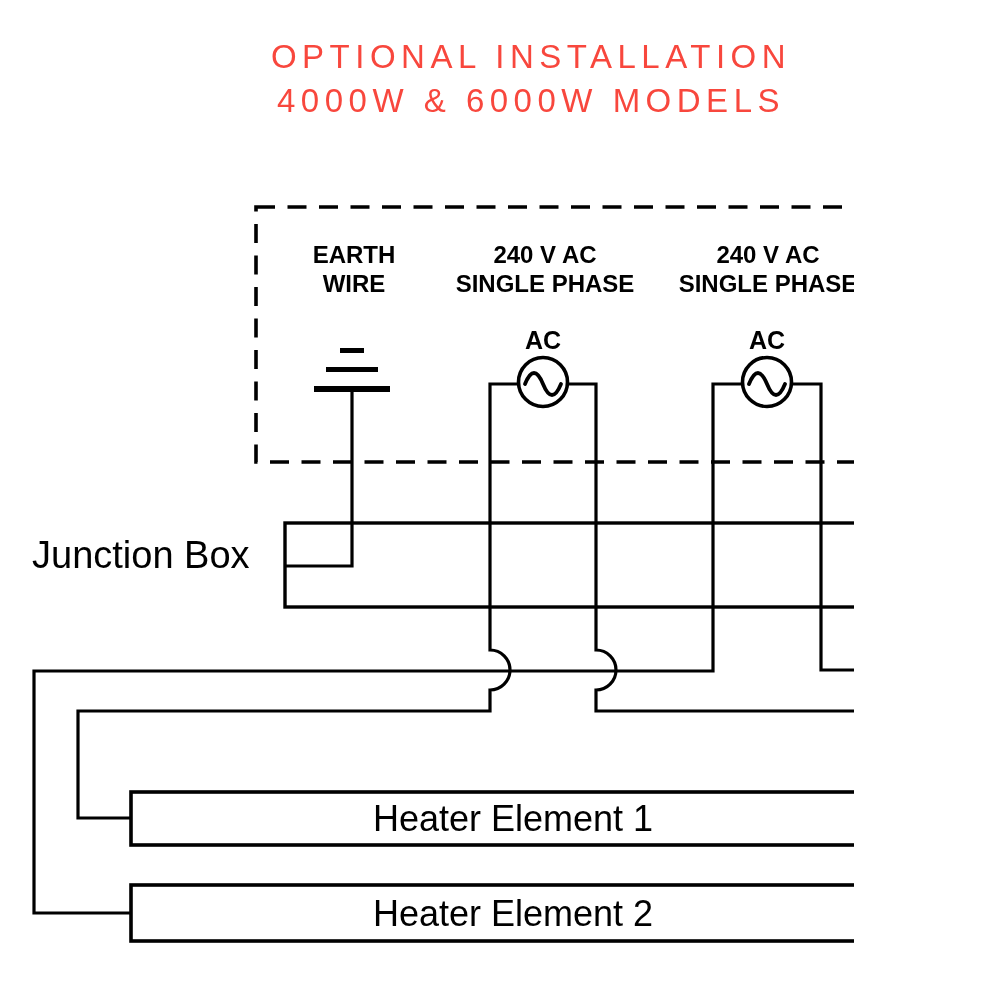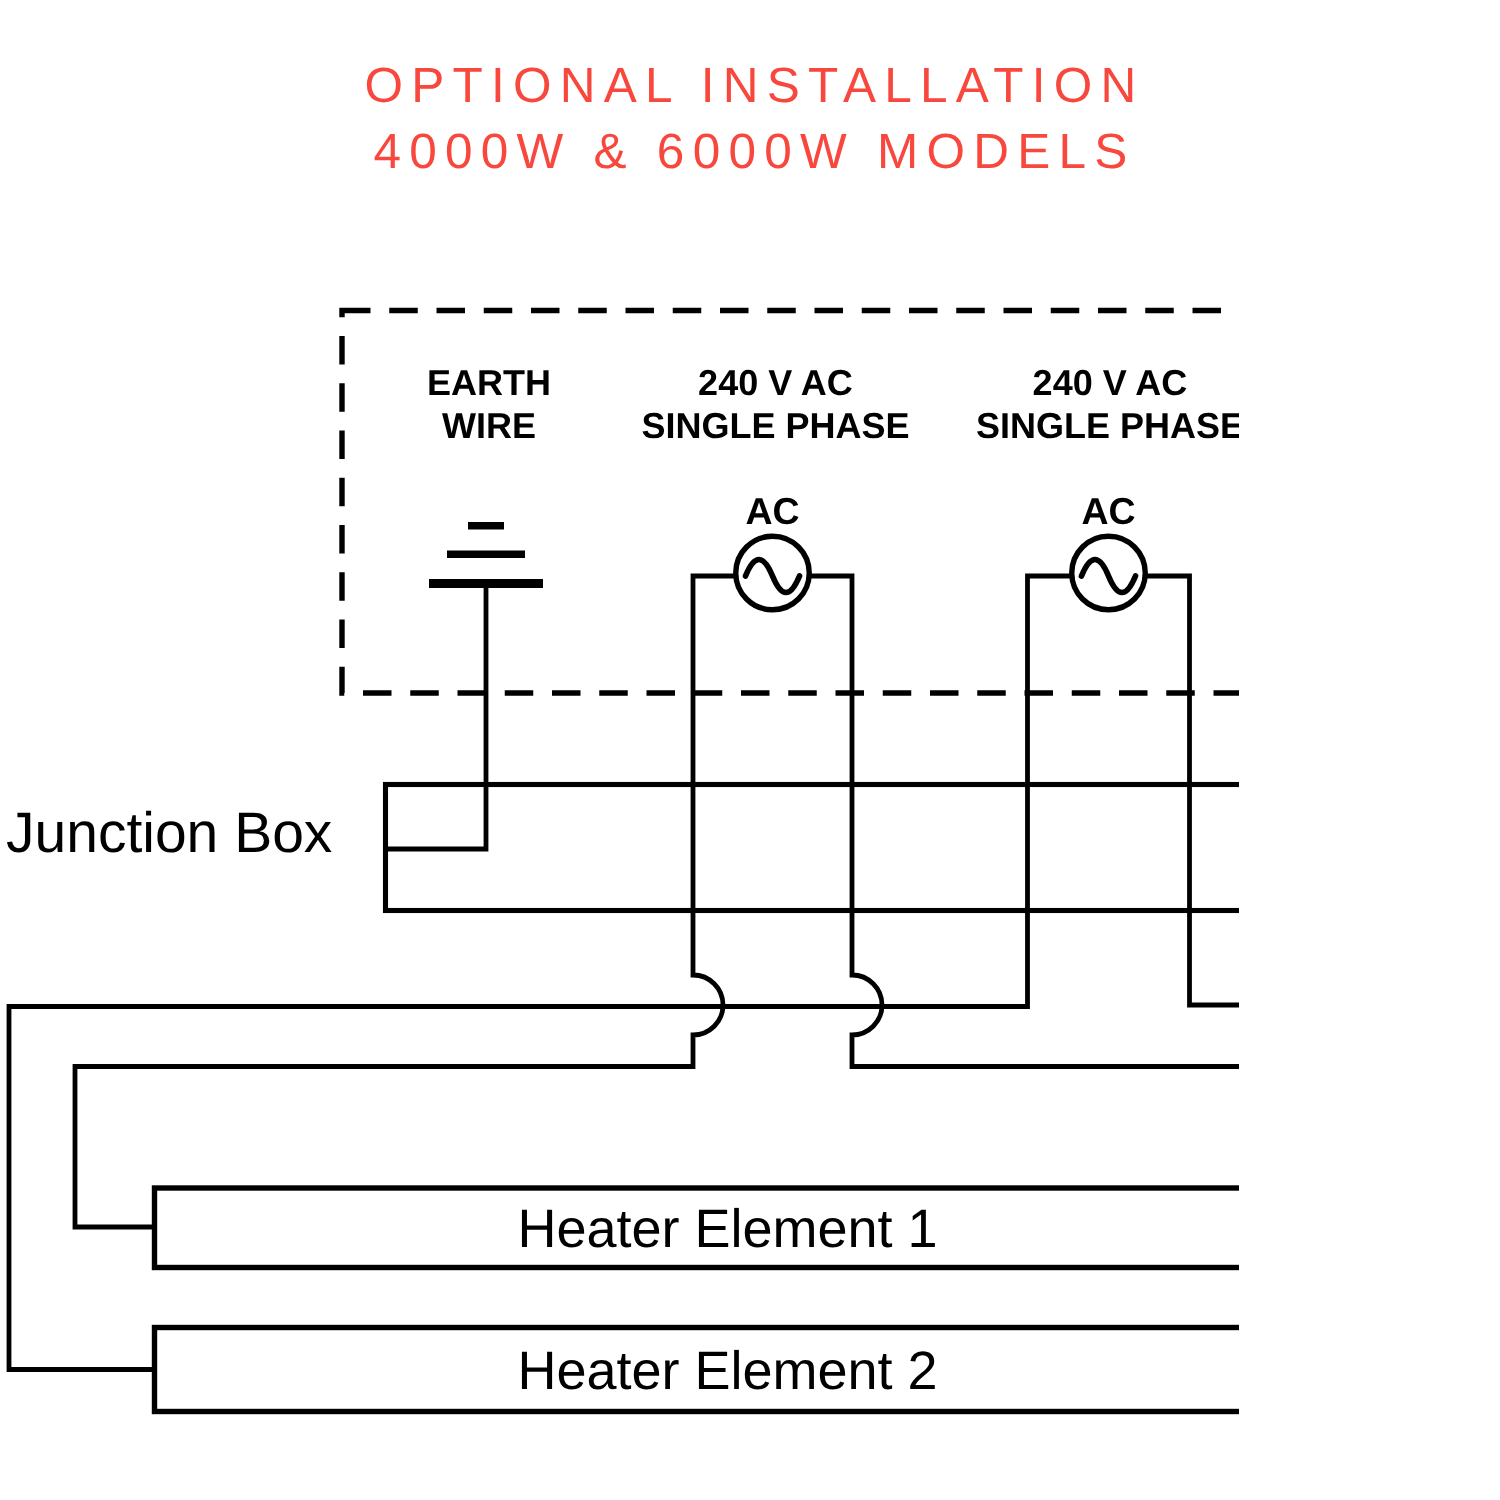--- a/index.html
+++ b/index.html
@@ -1,17 +1,17 @@
 <!DOCTYPE html>
 <html style="--accent: #f8473d; --ink: #000000; --bg: #ffffff;"><head>
 <meta charset="utf-8">
 <style>
   :root { --accent:#f8473d; --ink:#000000; --bg:#ffffff; }
   html,body { margin:0; padding:0; background:var(--bg); }
-  .stage { position:relative; width:826px; height:1000px; background:var(--bg); overflow:hidden; }
+  .stage { position:relative; width:826px; height:1000px; background:var(--bg); overflow:hidden;padding-left:28px; }
   svg { display:block; }
 
   .t-title   { fill:var(--accent); font-family:"Liberation Sans",sans-serif; font-size:33px; font-weight:400; letter-spacing:5.5px; text-anchor:middle; }
   .t-lab     { fill:var(--ink); font-family:"Liberation Sans",sans-serif; font-size:24px; font-weight:700; text-anchor:middle; }
   .t-ac      { fill:var(--ink); font-family:"Liberation Sans",sans-serif; font-size:25px; font-weight:700; text-anchor:middle; }
   .t-junc    { fill:var(--ink); font-family:"Liberation Sans",sans-serif; font-size:38px; font-weight:400; text-anchor:start; }
   .t-heat    { fill:var(--ink); font-family:"Liberation Sans",sans-serif; font-size:36px; font-weight:400; text-anchor:middle; }
 
   .wire   { stroke:var(--ink); stroke-width:3.2; fill:none; }
   .boxln  { stroke:var(--ink); stroke-width:3.4; fill:none; }

